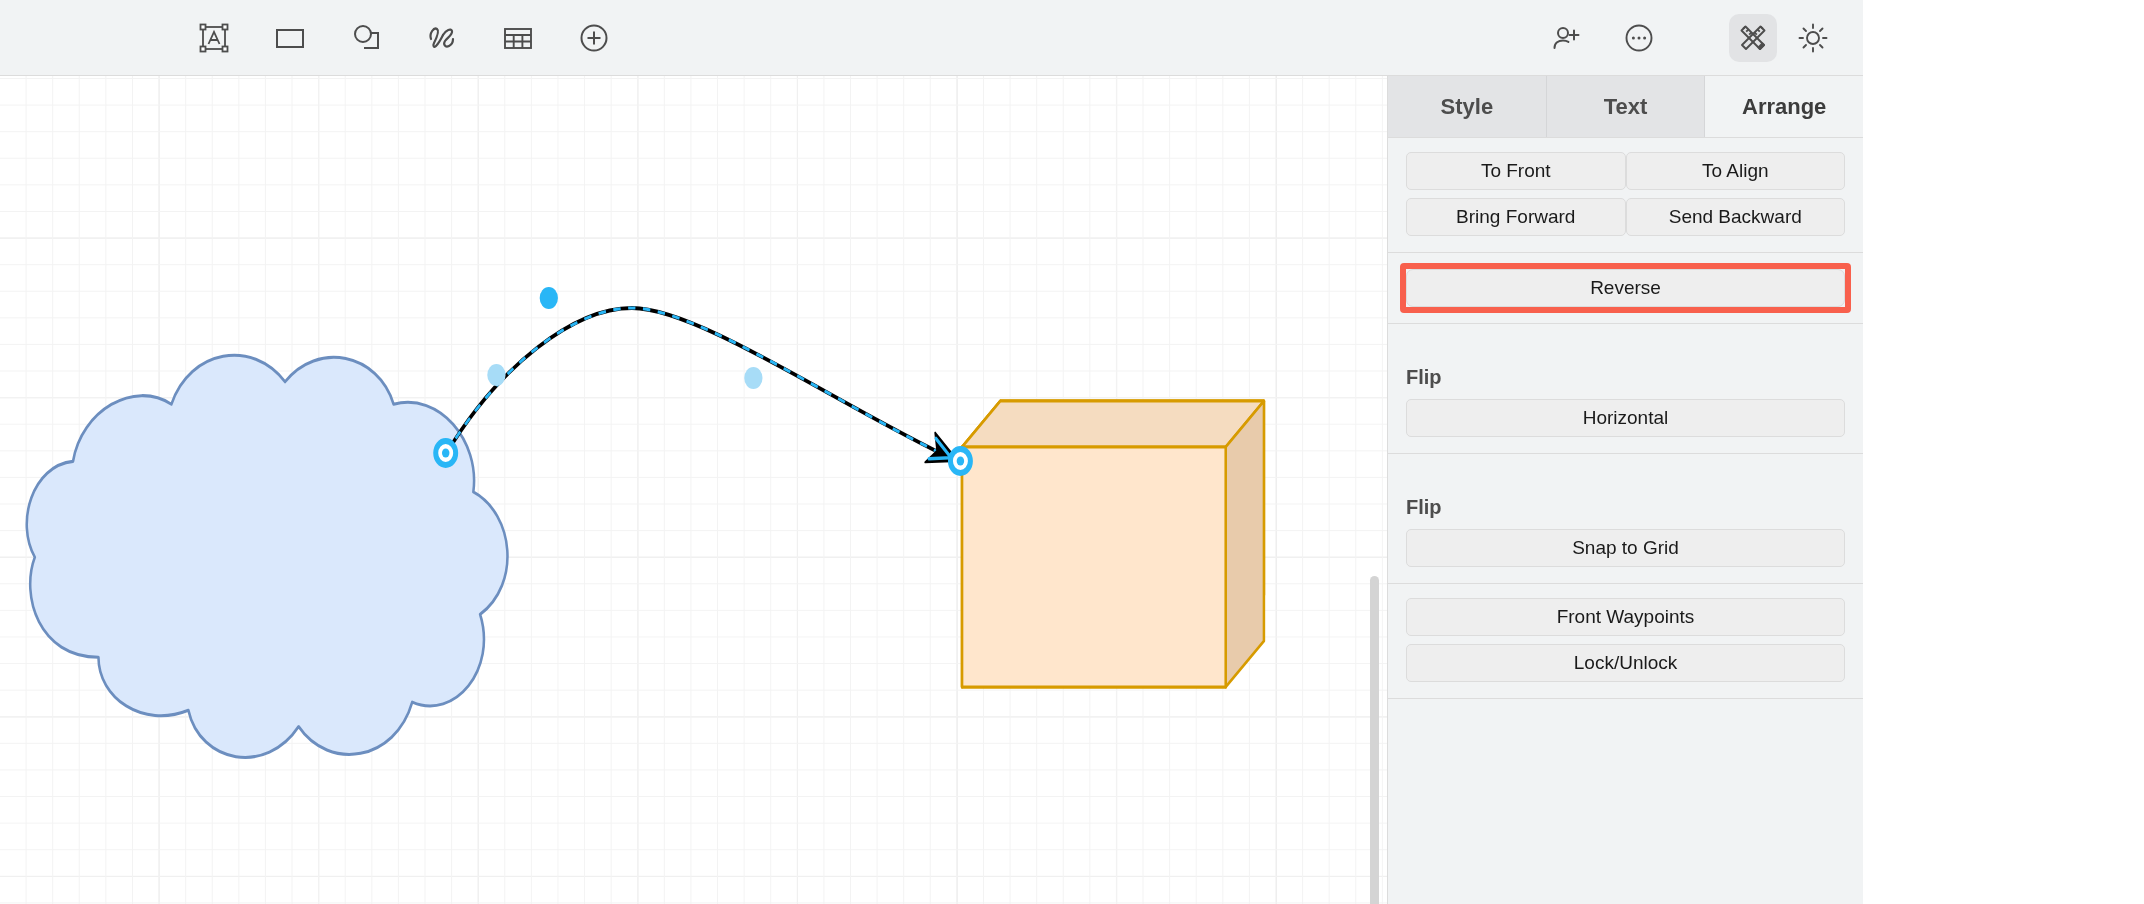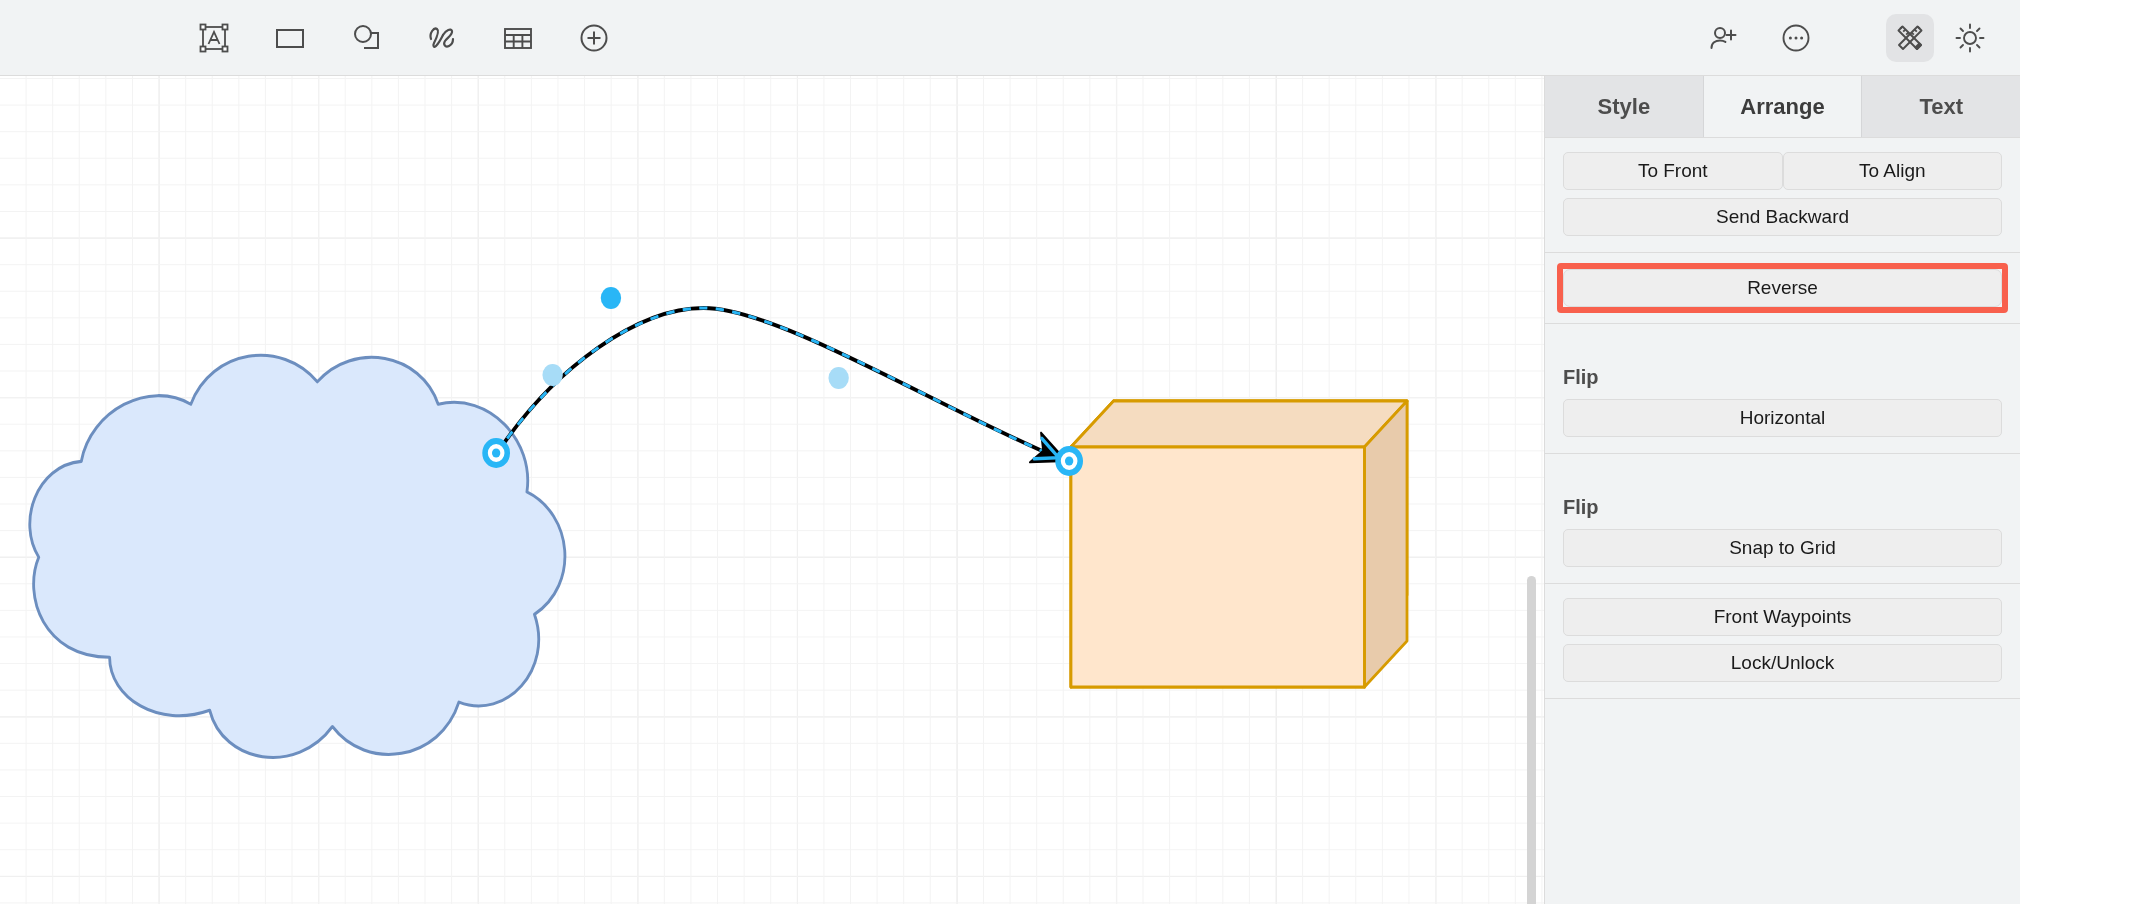--- a/index.html
+++ b/index.html
@@ -5,21 +5,21 @@
 <style>
   * { box-sizing: border-box; margin: 0; padding: 0; }
   html, body {
     width: 2144px; height: 904px;
     overflow: hidden;
     font-family: "Liberation Sans", sans-serif;
     background: #ffffff;
   }
   #app {
     position: relative;
-    width: 2020px; height: 904px;
+    width: 1863px; height: 904px;
     display: flex; flex-direction: column;
   }
 
   
   #toolbar {
     position: relative;
     height: 76px;
     min-height: 76px;
     background: #f1f3f4;
     border-bottom: 1px solid #dcdcdc;
@@ -350,30 +350,31 @@
         </g>
       </svg>
 
       <div id="canvas-scrollbar"></div>
     </div>
 
     <div id="panel">
 
       <div id="panel-tabs">
         <div class="ptab">Style</div>
+        <div class="ptab">Text</div>
         <div class="ptab active">Arrange</div>
-        <div class="ptab">Text</div>
       </div>
 
       <div class="psection">
         <div class="prow">
           <button class="pbtn">To Front</button>
           <button class="pbtn">To Align</button>
         </div>
         <div class="prow">
+          <button class="pbtn">Bring Forward</button>
           <button class="pbtn">Send Backward</button>
         </div>
       </div>
 
       <div class="psection reverse-sec">
         <div class="highlight-wrap">
           <div class="prow">
             <button class="pbtn">Reverse</button>
           </div>
         </div>

